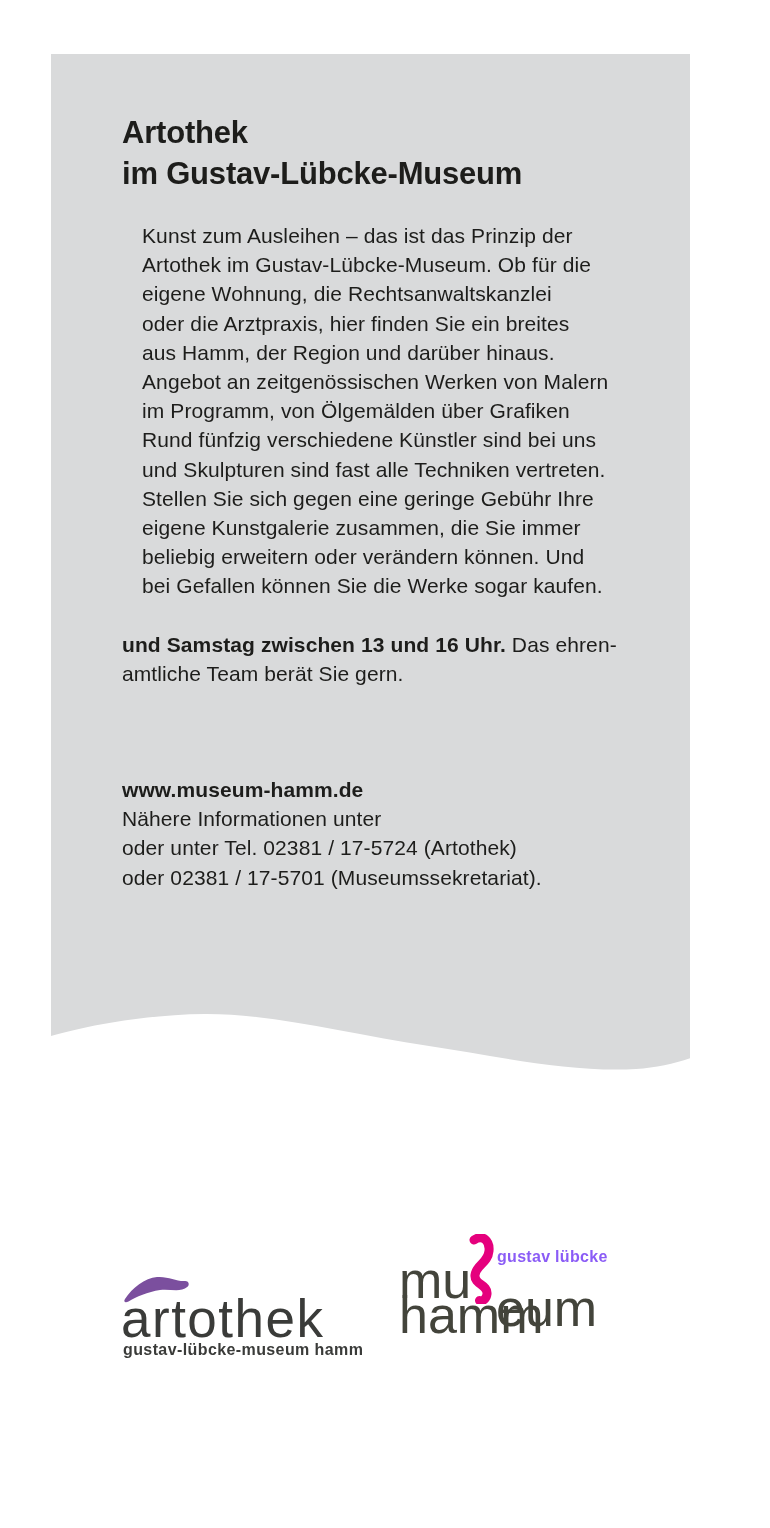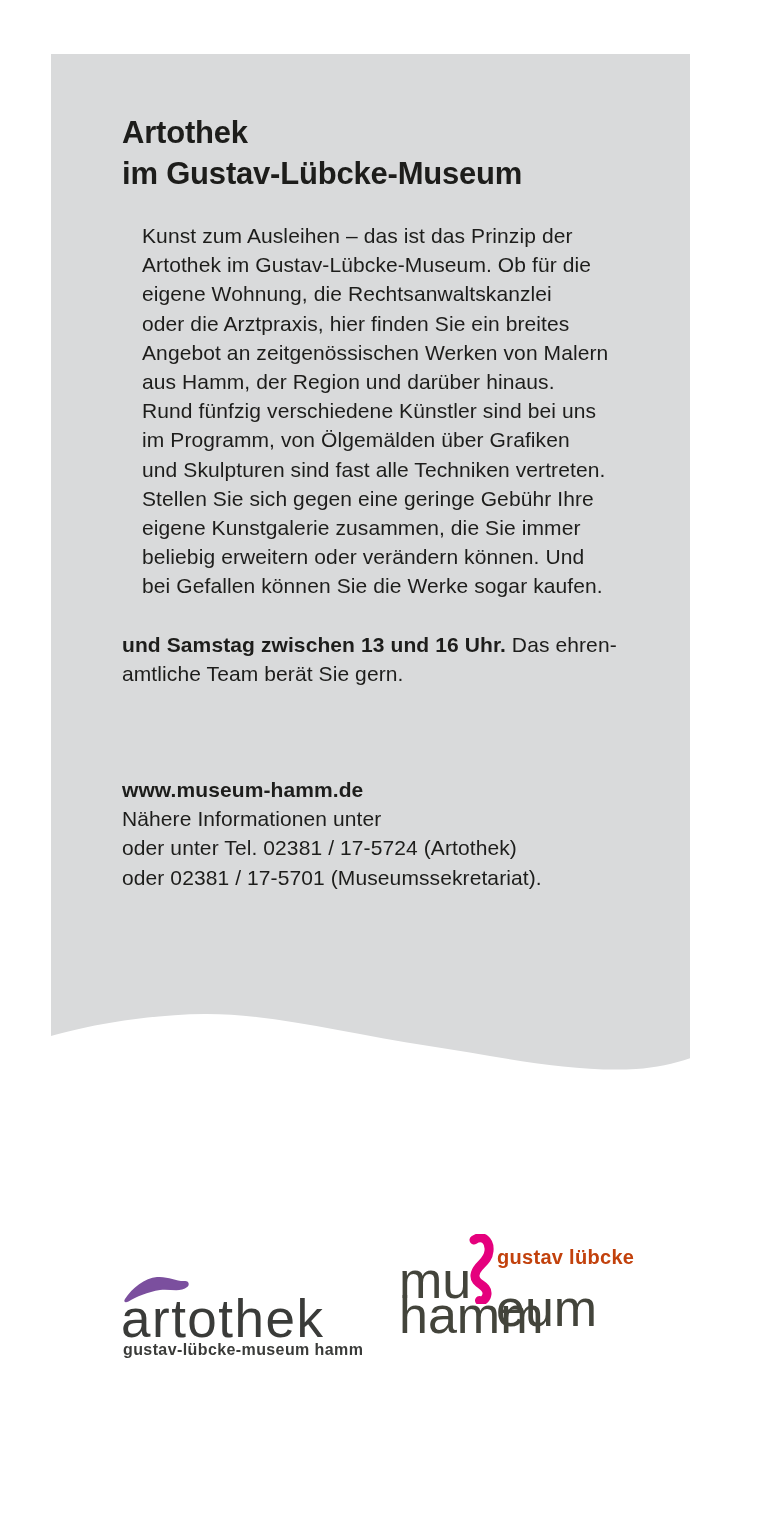--- a/index.html
+++ b/index.html
@@ -43,22 +43,22 @@
     position:absolute;
     font-size:52px;line-height:52px;letter-spacing:0px;
     color:#43443b;white-space:nowrap;
   }
   .mus-mu{left:399px;top:1254px;}
   .mus-eum{left:496px;top:1282px;}
   .mus-hamm{left:399px;top:1289px;}
   .mus-s{position:absolute;left:464px;top:1234px;display:block;}
   .mus-small{
     position:absolute;left:497px;top:1249px;
-    font-size:20px;line-height:16px;font-weight:700;letter-spacing:0.3px;
-    color:#c2410c;white-space:nowrap;
+    font-size:16px;line-height:16px;font-weight:700;letter-spacing:0.3px;
+    color:#8b5cf6;white-space:nowrap;
   }
 </style>
 </head>
 <body>
 
 <div class="page">
 
   <svg class="panel-svg" width="669" height="1016" viewBox="0 0 669 1016" aria-hidden="true">
     <path fill="#d9dadb" d="M0 0 H669 V990
          C651 1002 619 1013 585 1015
@@ -70,24 +70,24 @@
   <div class="title">
     <div>Artothek</div>
     <div>im Gustav-Lübcke-Museum</div>
   </div>
 
   <div class="bodytext intro">
     <div>Kunst zum Ausleihen – das ist das Prinzip der</div>
     <div>Artothek im Gustav-Lübcke-Museum. Ob für die</div>
     <div>eigene Wohnung, die Rechtsanwaltskanzlei</div>
     <div>oder die Arztpraxis, hier finden Sie ein breites</div>
+    <div>aus Hamm, der Region und darüber hinaus.</div>
     <div>Angebot an zeitgenössischen Werken von Malern</div>
-    <div>aus Hamm, der Region und darüber hinaus.</div>
+    <div>im Programm, von Ölgemälden über Grafiken</div>
     <div>Rund fünfzig verschiedene Künstler sind bei uns</div>
-    <div>im Programm, von Ölgemälden über Grafiken</div>
     <div>und Skulpturen sind fast alle Techniken vertreten.</div>
     <div>Stellen Sie sich gegen eine geringe Gebühr Ihre</div>
     <div>eigene Kunstgalerie zusammen, die Sie immer</div>
     <div>beliebig erweitern oder verändern können. Und</div>
     <div>bei Gefallen können Sie die Werke sogar kaufen.</div>
   </div>
 
   <div class="bodytext visit">
     <div><b>und Samstag zwischen 13 und 16 Uhr.</b><span> Das ehren-</span></div>
     <div>amtliche Team berät Sie gern.</div>

